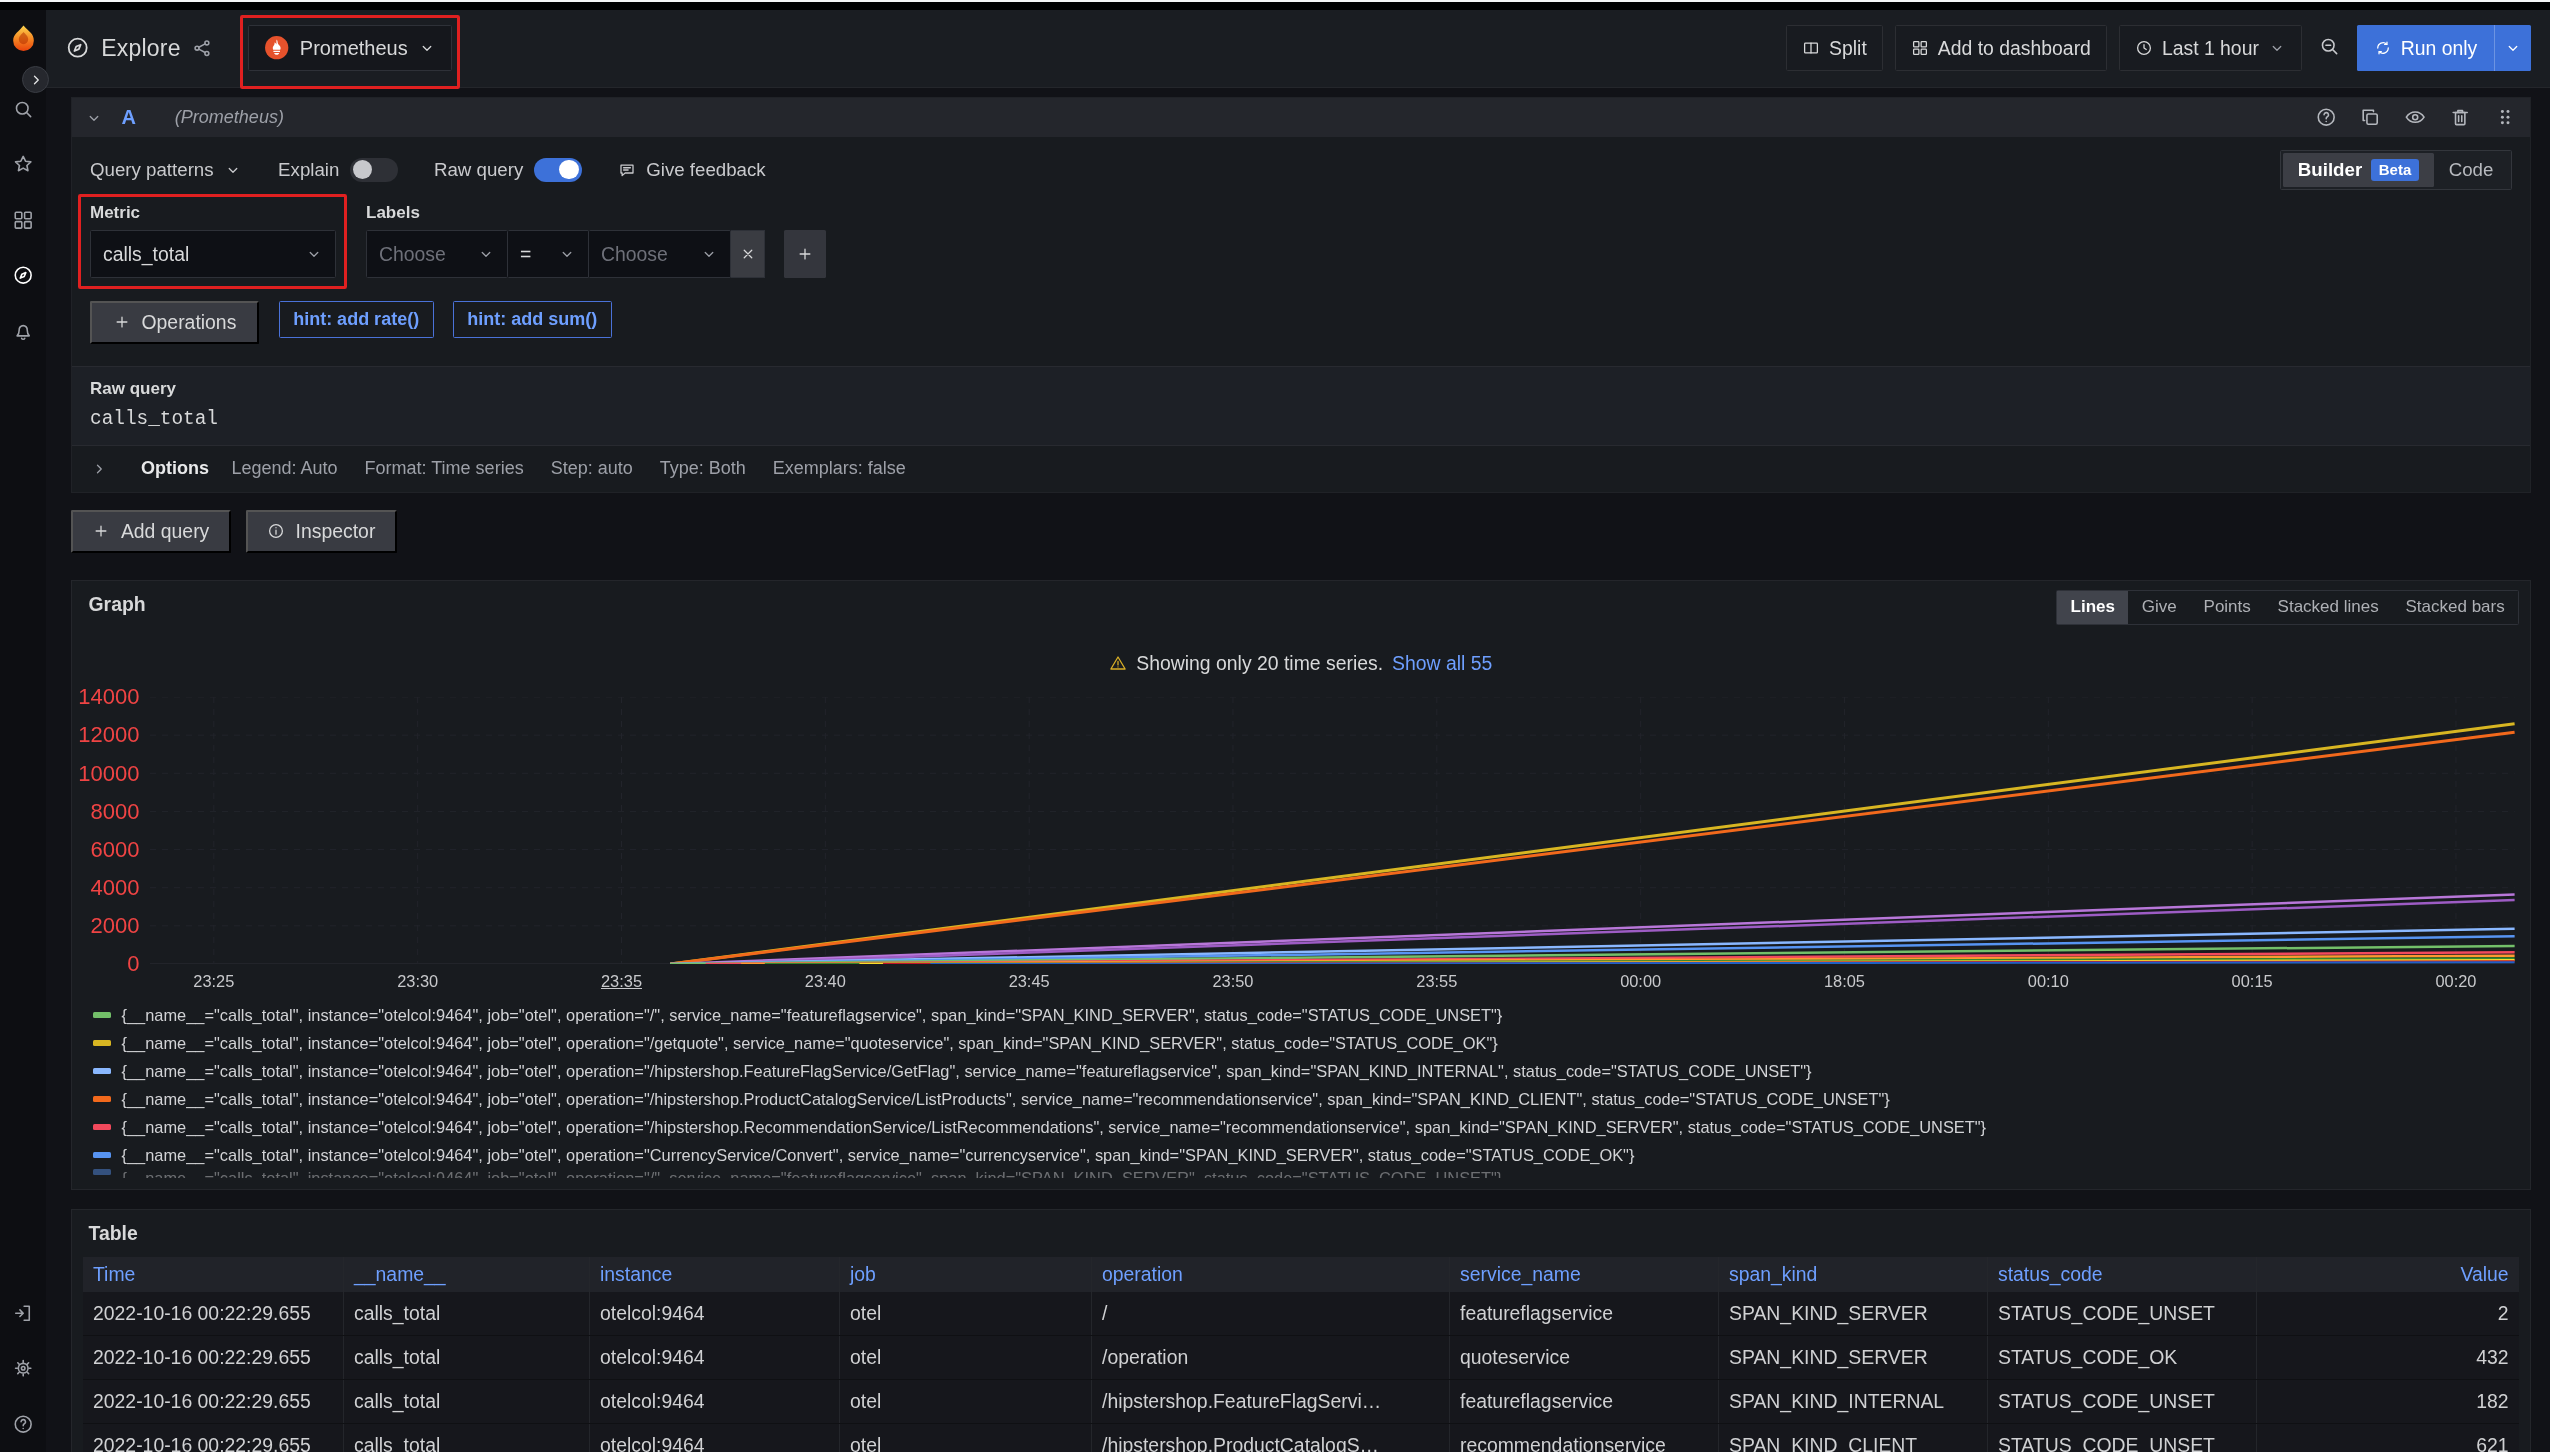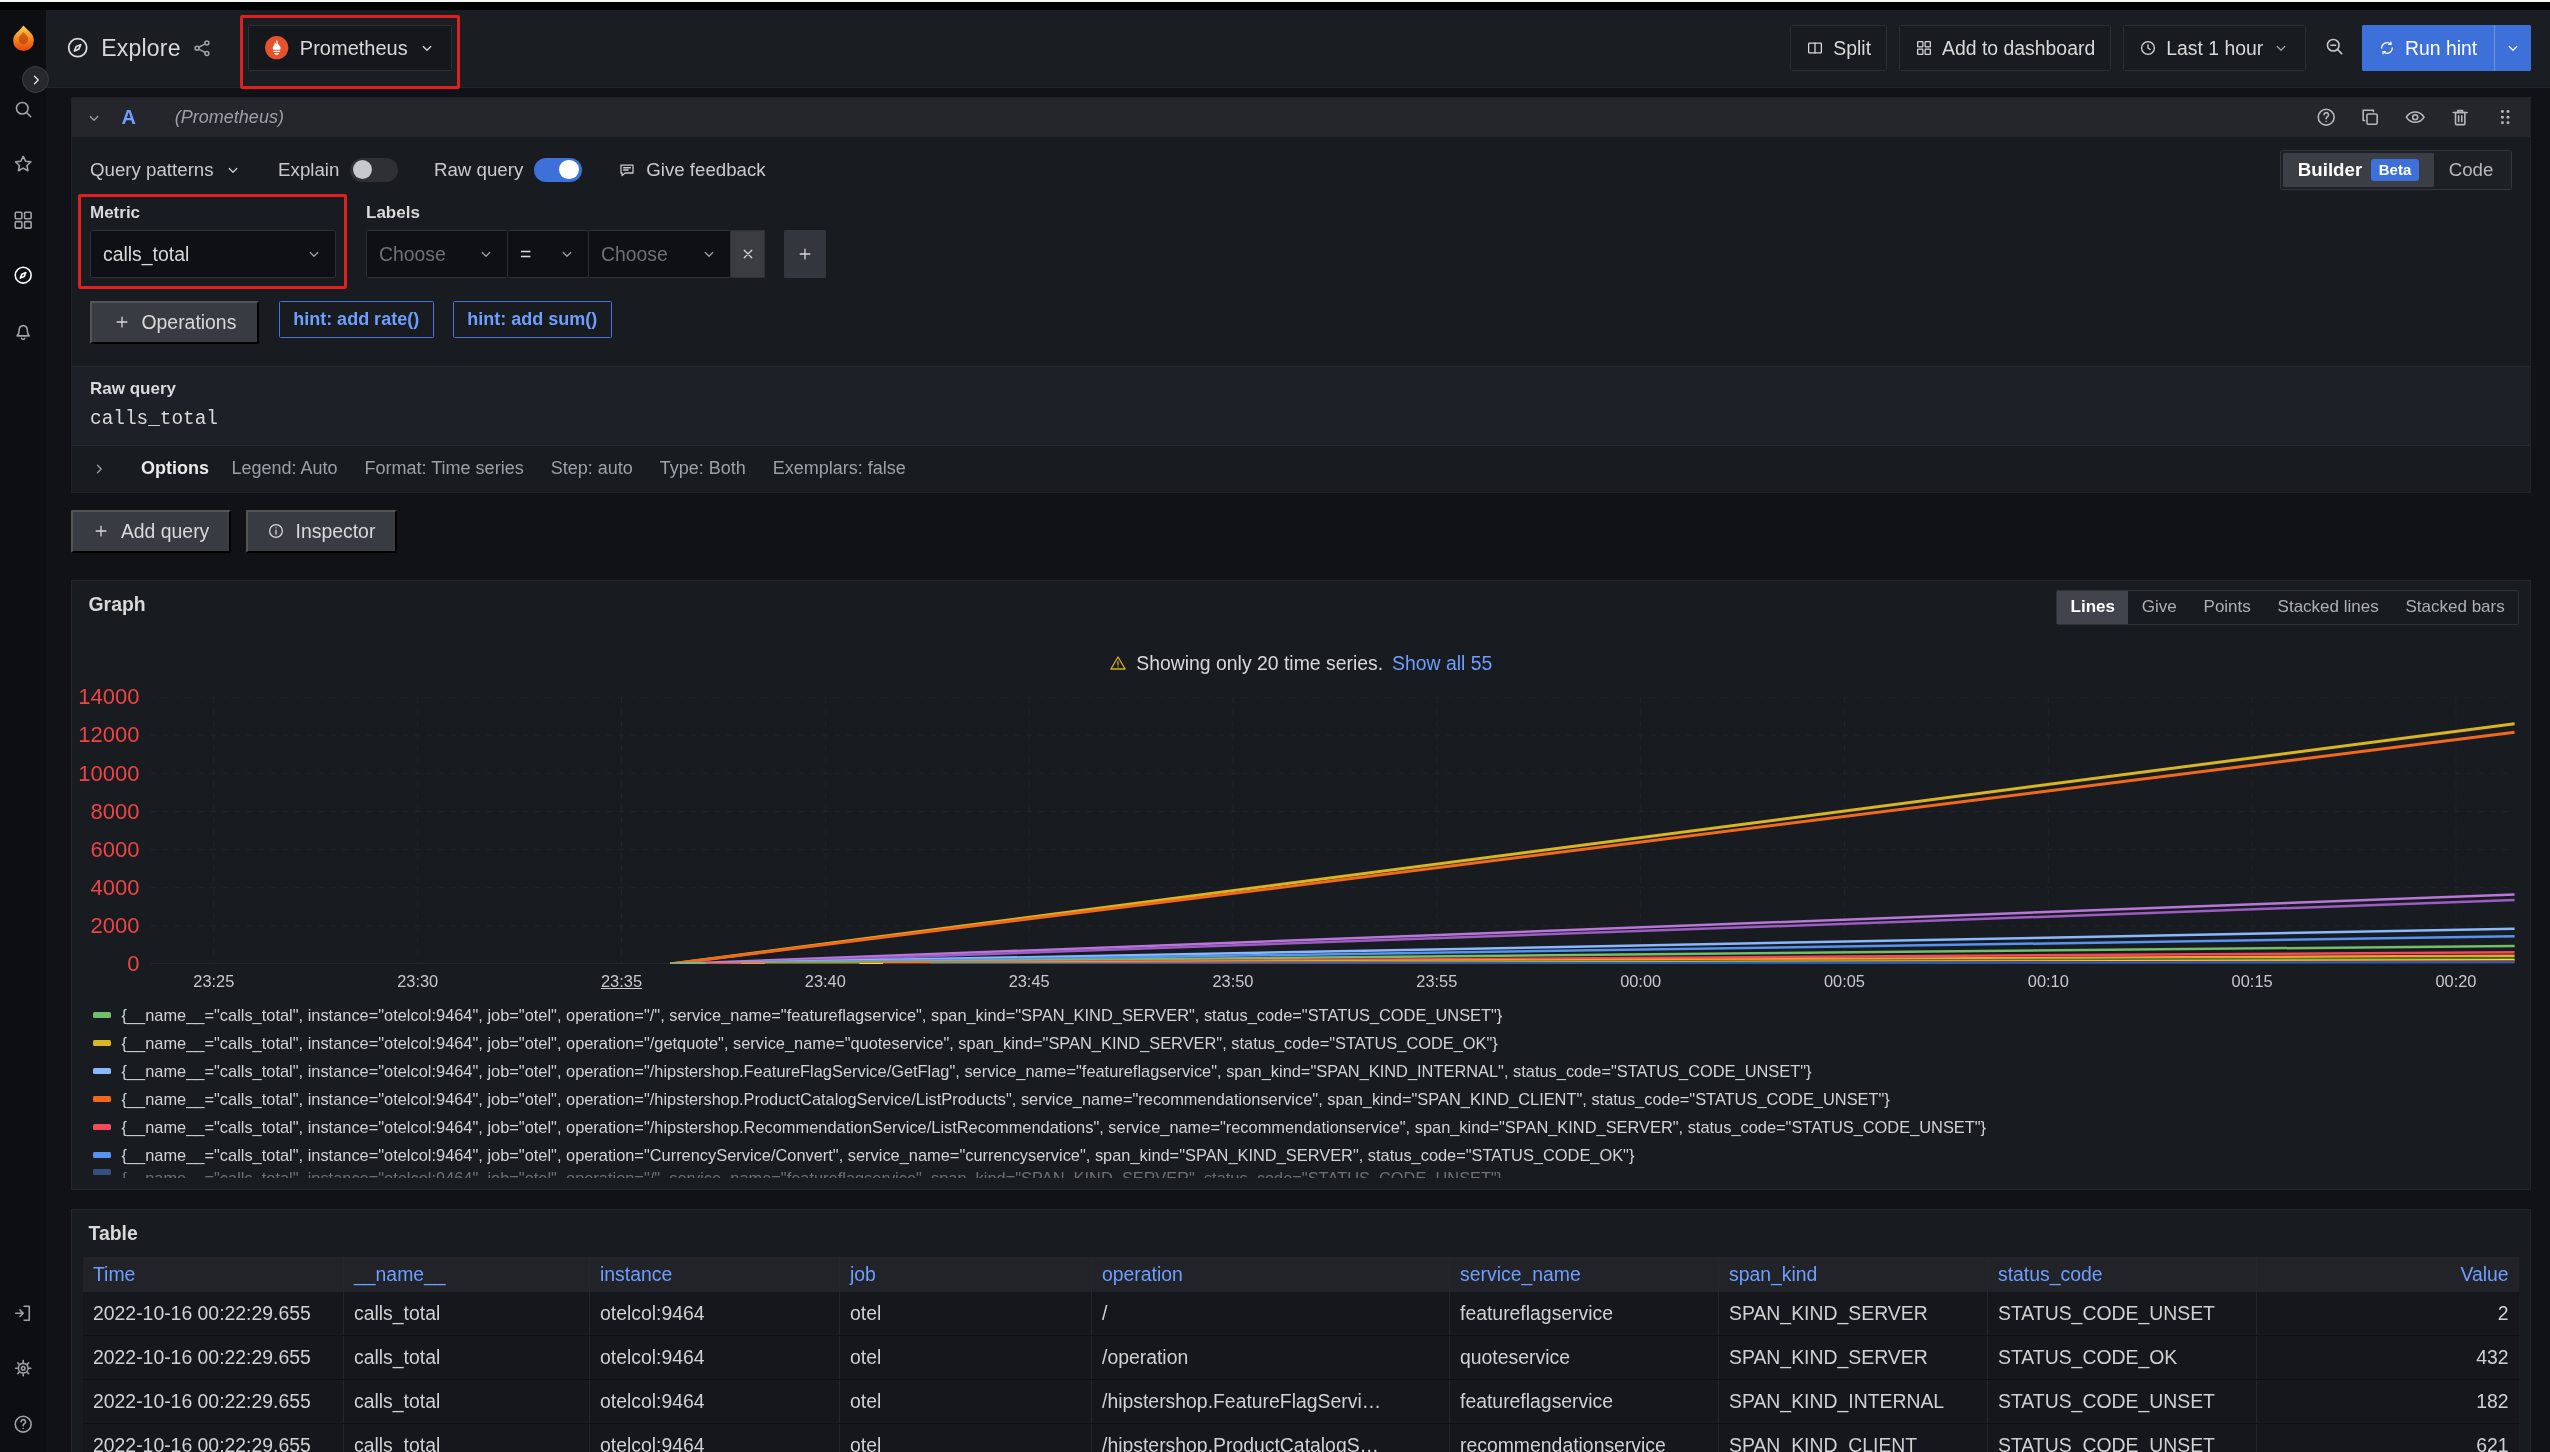--- a/index.html
+++ b/index.html
@@ -373,21 +373,21 @@
     <button class="tb-icon-btn">
       <svg class="ic" viewBox="0 0 30 30" width="22.4" height="22.4">
           <use href="#sym-search-minus"></use>
         </svg>
     </button>
     <div class="run-query">
       <span class="main">
         <svg class="ic sm" viewBox="0 0 24 24" width="18" height="18">
             <use href="#sym-sync"></use>
           </svg>
-        <span>Run hint</span>
+        <span>Run only</span>
       </span>
       <span class="caret">
         <svg class="ic sm" viewBox="0 0 24 24" width="18" height="18">
             <use href="#sym-chevdown"></use>
           </svg>
       </span>
     </div>
   </div>
 </header>
 
@@ -612,21 +612,21 @@
           </svg>
         <div class="xlabels" id="xlabels">
             <span class="xtick" style="left: 2.7%;">23:25</span>
             <span class="xtick" style="left: 11.32%;">23:30</span>
             <span class="xtick" style="left: 19.94%; text-decoration: underline;">23:35</span>
             <span class="xtick" style="left: 28.56%;">23:40</span>
             <span class="xtick" style="left: 37.18%;">23:45</span>
             <span class="xtick" style="left: 45.8%;">23:50</span>
             <span class="xtick" style="left: 54.42%;">23:55</span>
             <span class="xtick" style="left: 63.04%;">00:00</span>
-            <span class="xtick" style="left: 71.66%;">00:05</span>
+            <span class="xtick" style="left: 71.66%;">18:05</span>
             <span class="xtick" style="left: 80.28%;">00:10</span>
             <span class="xtick" style="left: 88.9%;">00:15</span>
             <span class="xtick" style="left: 97.52%;">00:20</span>
           </div>
       </div>
     </div>
     <div class="legend" id="legend">
         <div class="legend-row">
           <span class="legend-swatch" style="background: rgb(115, 191, 105);"></span>
           <span class="legend-label">{__name__="calls_total", instance="otelcol:9464", job="otel", operation="/", service_name="featureflagservice", span_kind="SPAN_KIND_SERVER", status_code="STATUS_CODE_UNSET"}</span>

